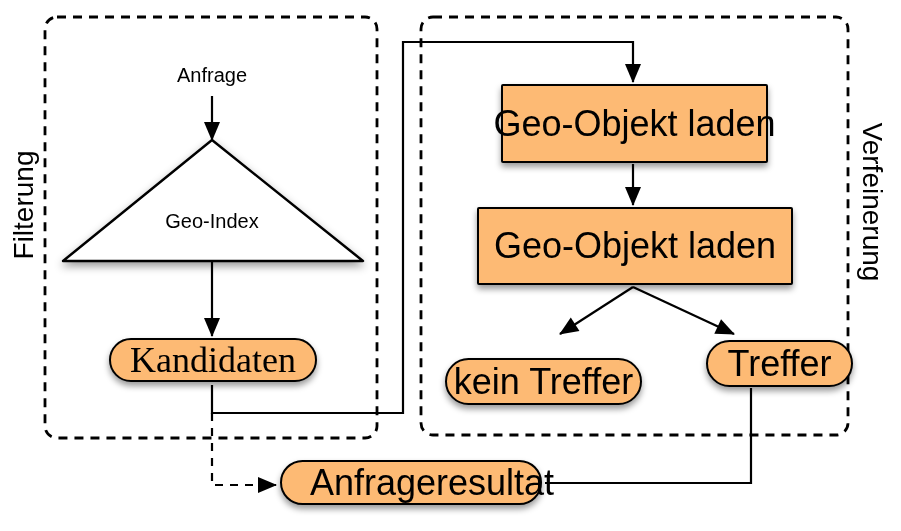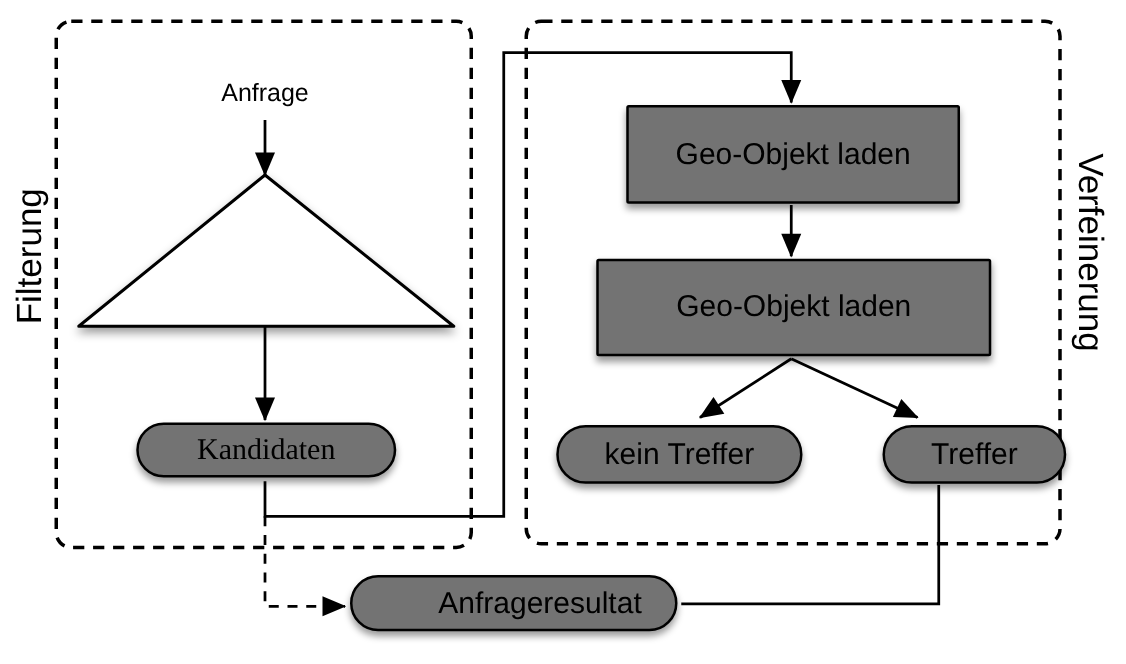--- a/index.html
+++ b/index.html
@@ -18,26 +18,26 @@
   }
   #wires {
     position: absolute;
     left: 0;
     top: 0;
     z-index: 1;
   }
   .node {
     position: absolute;
     z-index: 2;
-    background: #737373;
+    background: #fdba74;
     border: 2.4px solid #000000;
     display: flex;
     align-items: center;
     justify-content: center;
-    font-size: 24px;
+    font-size: 36px;
     line-height: 1;
     white-space: nowrap;
     box-shadow: 0 4px 6px rgba(0,0,0,0.40);
     box-sizing: border-box;
   }
   .pill { border-radius: 28px; }
   .rect { border-radius: 2px; }
   .free-label {
     position: absolute;
     z-index: 2;
@@ -70,21 +70,21 @@
     top: 186px;
     width: 240px;
     height: 32px;
     transform: rotate(90deg);
   }
   #node-anfrage    { left: 112px; top: 60px;  width: 200px; height: 30px; }
   #node-geo-index  { left: 112px; top: 206px; width: 200px; height: 30px; z-index: 3; }
   #node-kandidaten { left: 109px; top: 338px; width: 208px; height: 44px; font-family: Liberation Serif, serif; }
   #node-load1      { left: 501px; top: 84px;  width: 267px; height: 79px; }
   #node-load2      { left: 477px; top: 207px; width: 316px; height: 78px; }
-  #node-kein-treffer     { left: 445px; top: 340px; width: 197px; height: 47px; }
+  #node-kein-treffer     { left: 445px; top: 358px; width: 197px; height: 47px; }
   #node-treffer          { left: 706px; top: 340px; width: 147px; height: 47px; }
   #node-anfrageresultat  { left: 280px; top: 460px; width: 262px; height: 45px; padding-left: 42px; }
 </style>
 </head>
 <body>
 
 <div id="stage">
 
   <svg id="wires" width="901" height="531" viewBox="0 0 901 531">
     <defs>
@@ -108,20 +108,21 @@
     <line x1="633" y1="287" x2="560" y2="334" stroke="#000000" stroke-width="2.2" marker-end="url(#arrow)"></line>
     <line x1="633" y1="287" x2="734" y2="334" stroke="#000000" stroke-width="2.2" marker-end="url(#arrow)"></line>
     <polyline points="751,388 751,483 545,483" fill="none" stroke="#000000" stroke-width="2.2"></polyline>
     <polyline points="212,413 212,485 276,485" fill="none" stroke="#000000" stroke-width="2.2" stroke-dasharray="8 7" marker-end="url(#arrow)"></polyline>
   </svg>
 
   <div class="side-label" id="label-filterung">Filterung</div>
   <div class="side-label" id="label-verfeinerung">Verfeinerung</div>
 
   <div class="free-label" id="node-anfrage">Anfrage</div>
+  <div class="free-label" id="node-geo-index">Geo-Index</div>
 
   <div class="node pill" id="node-kandidaten">Kandidaten</div>
   <div class="node rect" id="node-load1">Geo-Objekt laden</div>
   <div class="node rect" id="node-load2">Geo-Objekt laden</div>
   <div class="node pill" id="node-kein-treffer">kein Treffer</div>
   <div class="node pill" id="node-treffer">Treffer</div>
   <div class="node pill" id="node-anfrageresultat">Anfrageresultat</div>
 
 </div>
 

